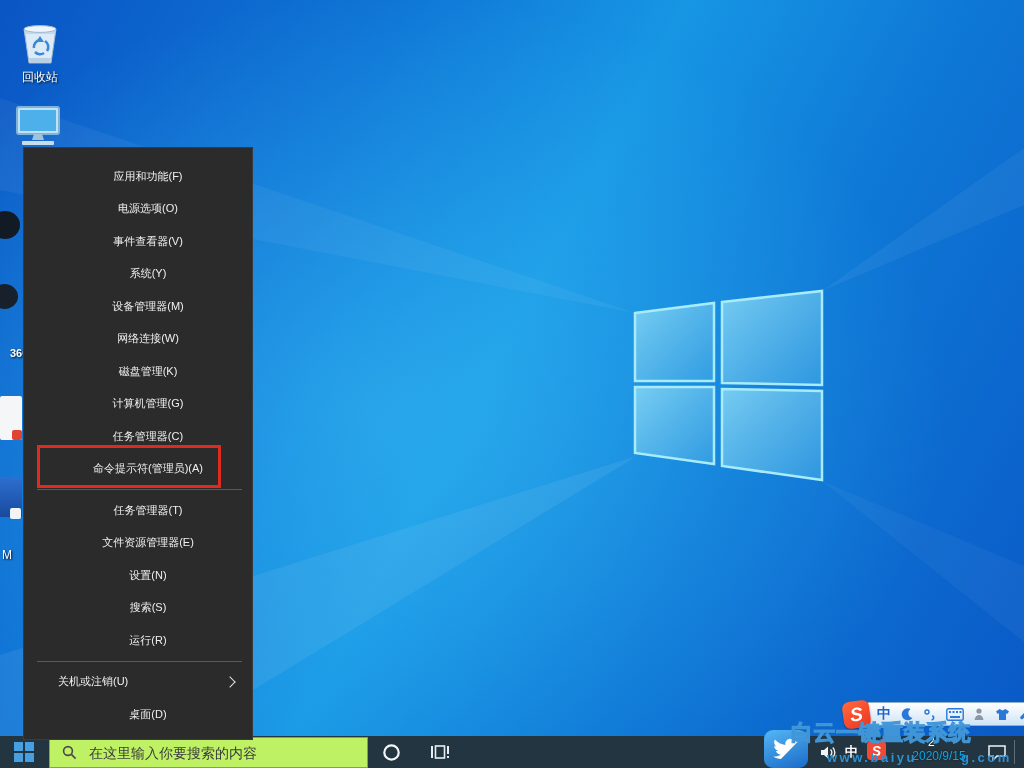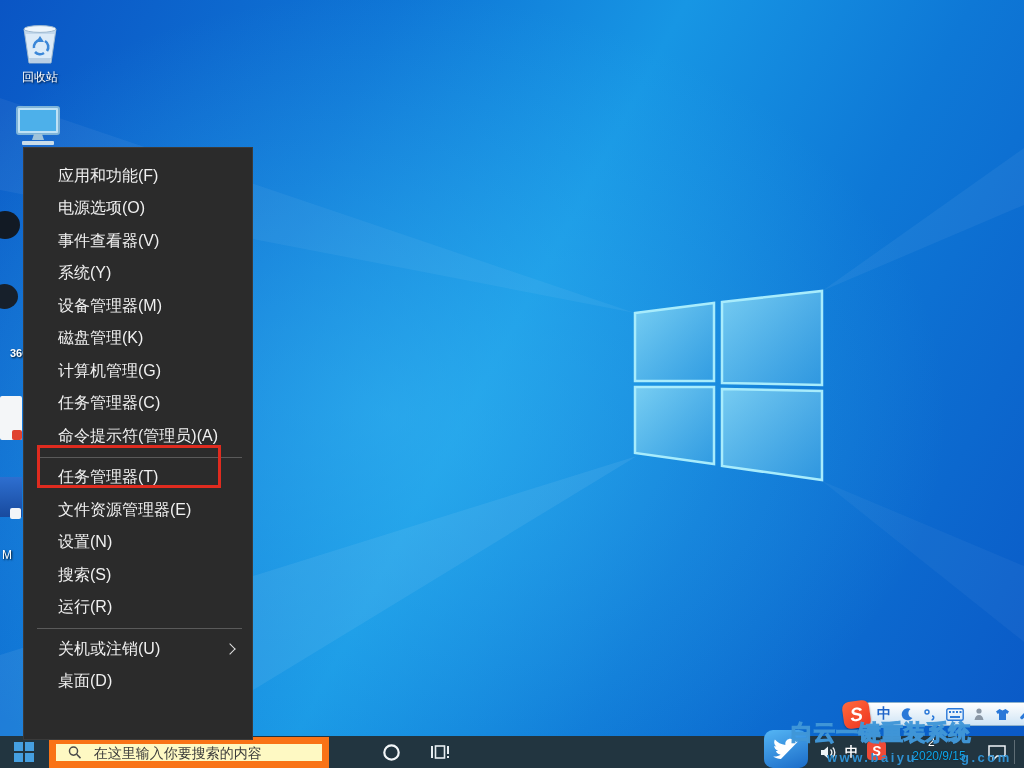--- a/index.html
+++ b/index.html
@@ -13,35 +13,35 @@
   
   .dicon{position:absolute;display:flex;flex-direction:column;align-items:center;z-index:5;}
   .dicon .lbl{color:#fff;font-size:12px;margin-top:2px;text-shadow:1px 1px 2px rgba(0,0,0,.85);}
   .partial{position:absolute;z-index:4;}
   .plbl{position:absolute;z-index:4;color:#fff;font-size:11px;text-shadow:1px 1px 2px rgba(0,0,0,.85);}
 
   
   .ctxmenu{position:absolute;left:23px;top:147px;width:230px;height:593px;background:#2b2b2b;
     border:1px solid #3a3a3a;z-index:30;padding:12px 0 10px 0;}
   .mi{height:32.5px;display:flex;align-items:center;padding-left:34px;padding-right:14px;
-    color:#f0f0f0;font-size:16px;cursor:default;position:relative;}
+    color:#f0f0f0;font-size:11px;cursor:default;position:relative;justify-content:center;}
   .sep{height:1px;background:#5a5a5a;margin:4px 10px 4px 13px;}
   .chev{width:8px;height:8px;border-top:1.6px solid #e0e0e0;border-right:1.6px solid #e0e0e0;
     transform:rotate(45deg);margin-left:auto;margin-right:4px;}
   .redbox{position:absolute;left:13px;top:297px;width:184px;height:43px;border:3px solid #df2b1f;
     z-index:31;pointer-events:none;}
 
   
   .taskbar{position:absolute;left:0;bottom:0;width:1024px;height:32px;background:#223540;z-index:20;}
   .startbtn{position:absolute;left:0;top:0;width:48px;height:32px;display:flex;align-items:center;
     justify-content:center;}
   .winlogo{display:grid;grid-template-columns:9px 9px;grid-template-rows:9px 9px;gap:2px;}
   .winlogo div{background:#459fe0;}
-  .searchbox{position:absolute;left:49px;top:1px;width:280px;height:31px;background:#fef9c3;
-    border:7px solid #f97316;display:flex;align-items:center;padding-left:12px;}
+  .searchbox{position:absolute;left:49px;top:1px;width:319px;height:31px;background:#bef264;
+    border:1px solid #f97316;display:flex;align-items:center;padding-left:12px;}
   .searchbox input{border:none;outline:none;background:transparent;font-size:14px;color:#3c3c3c;
     width:250px;margin-left:10px;}
   .searchbox input::placeholder{color:#3c3c3c;opacity:1;}
   .tbicon{position:absolute;top:0;height:32px;display:flex;align-items:center;justify-content:center;}
 
   .birdapp{position:absolute;left:764px;top:-6px;width:44px;height:38px;border-radius:9px;
     background:linear-gradient(160deg,#55b6f5,#1a6bc8);display:flex;align-items:center;
     justify-content:center;z-index:50;}
   .trayzh{position:absolute;left:845px;top:7px;color:#fff;font-size:13px;font-weight:bold;z-index:50;}
   .sogoutray{position:absolute;left:867px;top:5px;width:19px;height:19px;border-radius:4px;
@@ -134,20 +134,23 @@
     <div class="mi">
         <span>事件查看器(V)</span>
       </div>
     <div class="mi">
         <span>系统(Y)</span>
       </div>
     <div class="mi">
         <span>设备管理器(M)</span>
       </div>
     <div class="mi">
+        <span>网络连接(W)</span>
+      </div>
+    <div class="mi">
         <span>磁盘管理(K)</span>
       </div>
     <div class="mi">
         <span>计算机管理(G)</span>
       </div>
     <div class="mi">
         <span>任务管理器(C)</span>
       </div>
     <div class="mi">
         <span>命令提示符(管理员)(A)</span>

